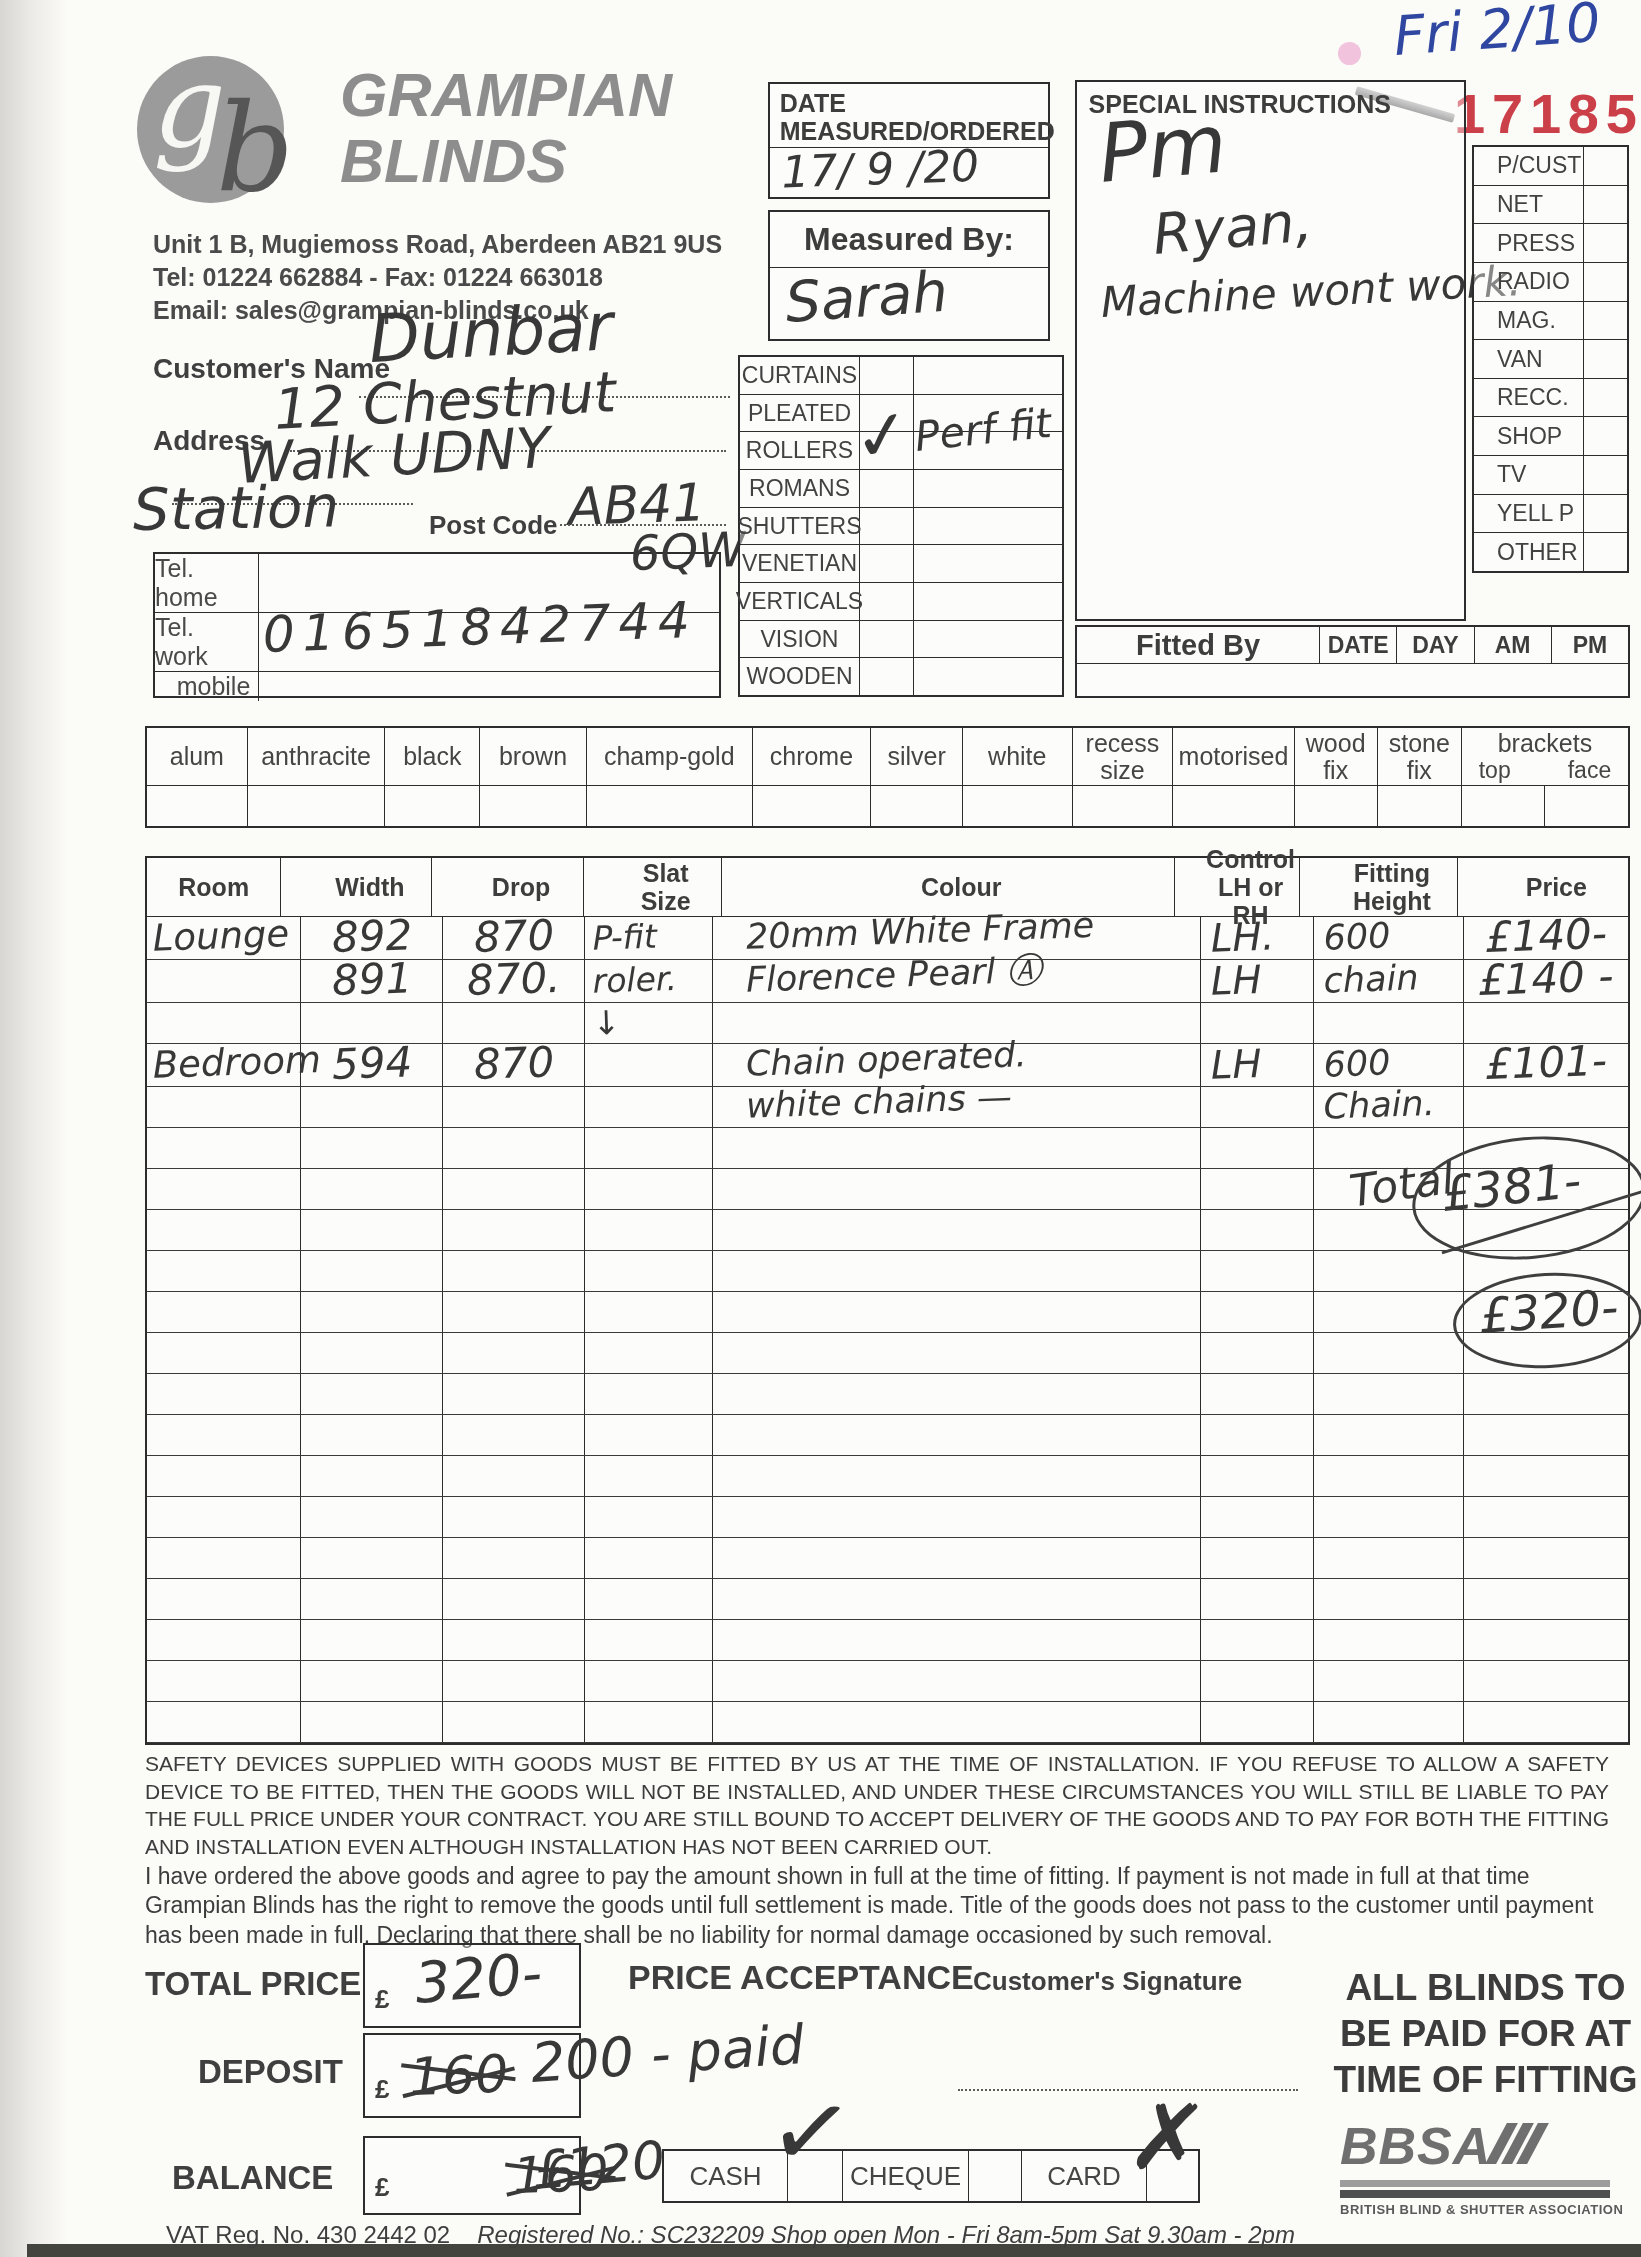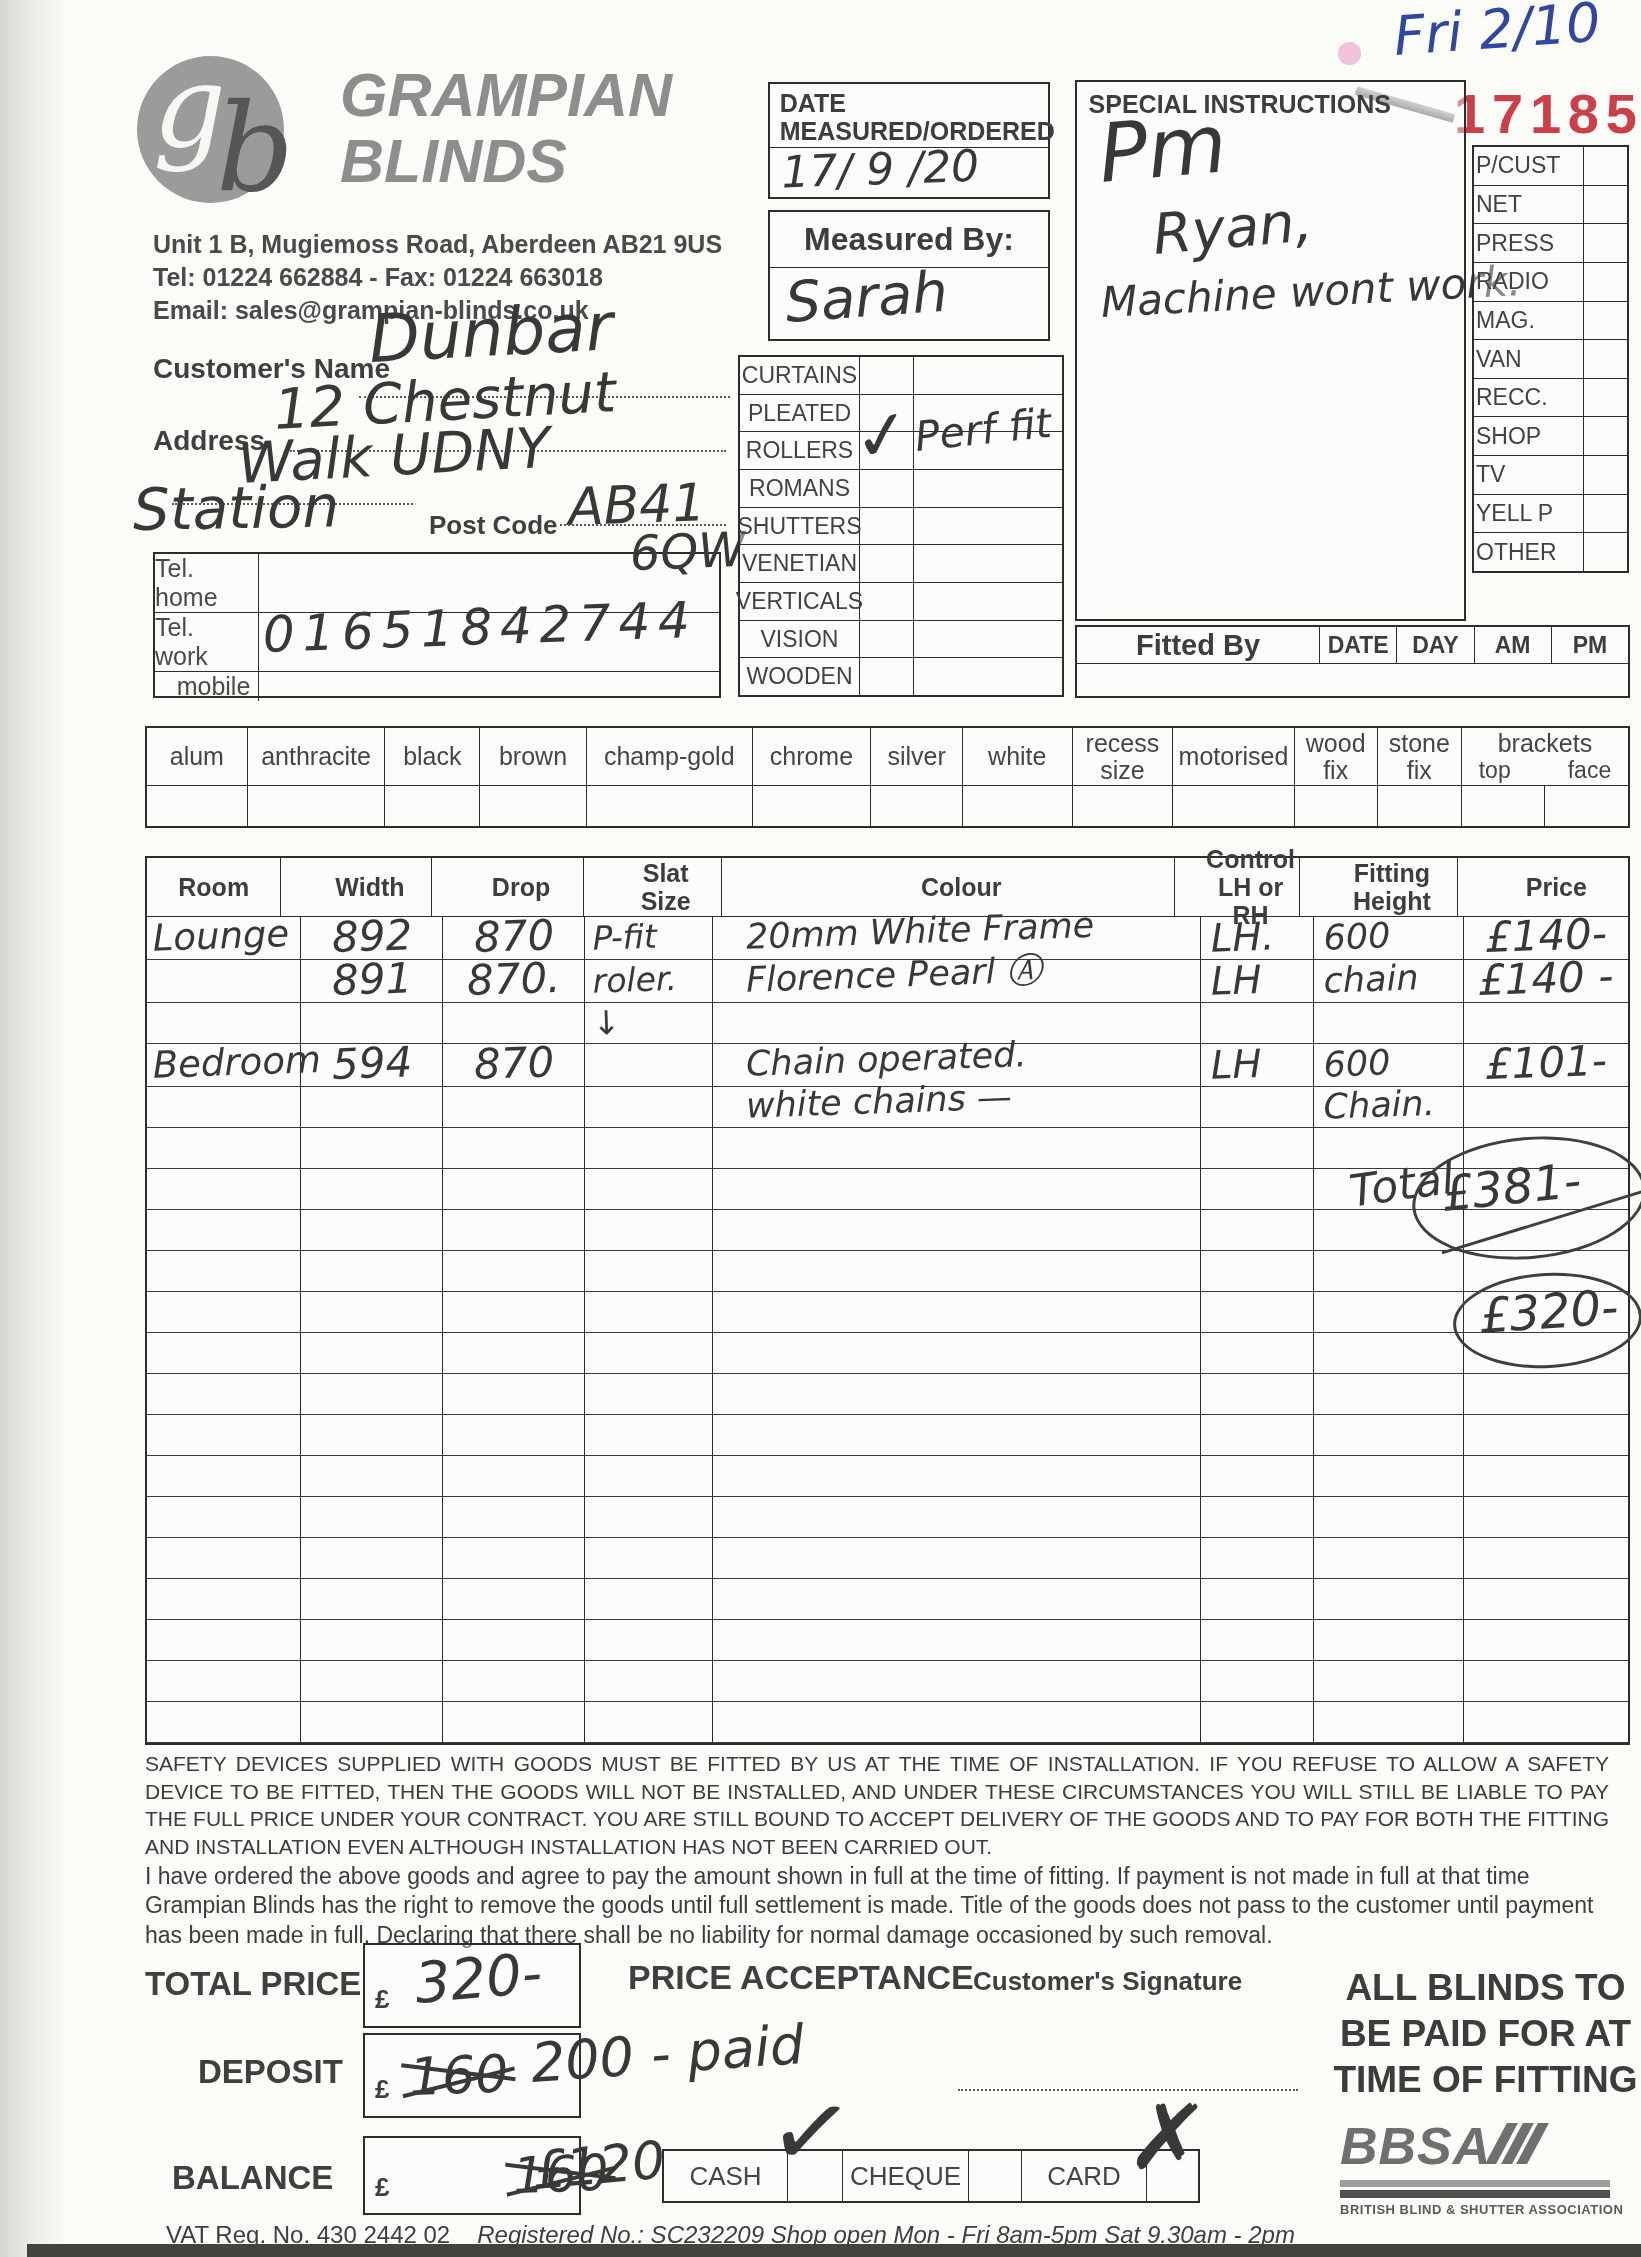--- a/index.html
+++ b/index.html
@@ -36,21 +36,21 @@
   .ct-value{flex:1;}
   
   .datebox-h{height:64px;border-bottom:1.9px solid #2d2d2d;padding:4.8px 9.7px;font-weight:bold;font-size:25px;line-height:28px;}
   .measured-h{height:56px;border-bottom:1.9px solid #2d2d2d;display:flex;align-items:center;justify-content:center;
               font-weight:bold;font-size:32px;}
   
   .bt-label{width:120px;justify-content:center;font-size:23px;color:#424242;}
   .bt-tick{width:54px;}
   .bt-note{flex:1;}
   
-  .ck-label{width:110px;padding-left:2px;font-size:23px;color:#424242;}
+  .ck-label{width:110px;padding-left:23px;font-size:23px;color:#424242;}
   .ck-tick{flex:1;}
   
   .fb-label{width:243px;justify-content:center;font-weight:bold;font-size:29px;}
   .fb-col{flex:1;justify-content:center;font-weight:bold;font-size:23px;}
   
   .op-h{justify-content:center;text-align:center;font-size:25px;color:#454545;line-height:27px;padding:0 7px;}
   .op-c0{width:6.8%;} .op-c1{width:9.3%;} .op-c2{width:6.4%;} .op-c3{width:7.2%;}
   .op-c4{width:11.2%;}.op-c5{width:8.0%;} .op-c6{width:6.2%;} .op-c7{width:7.4%;}
   .op-c8{width:6.8%;} .op-c9{width:8.2%;} .op-c10{width:5.6%;}.op-c11{width:5.7%;}
   .op-br{width:11.2%;flex-direction:column;justify-content:center;}

